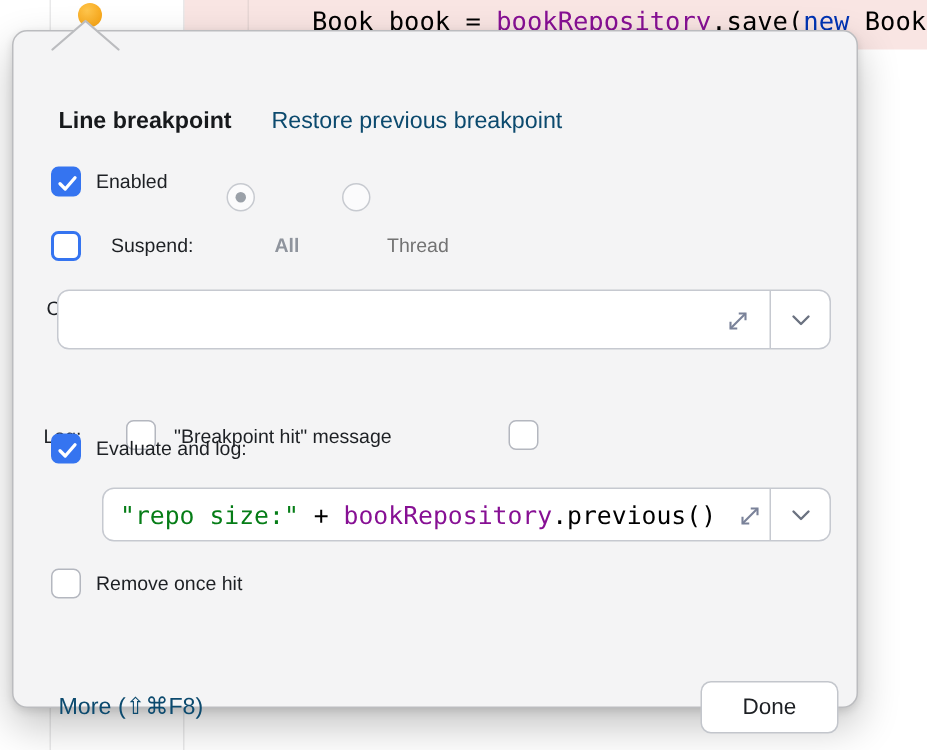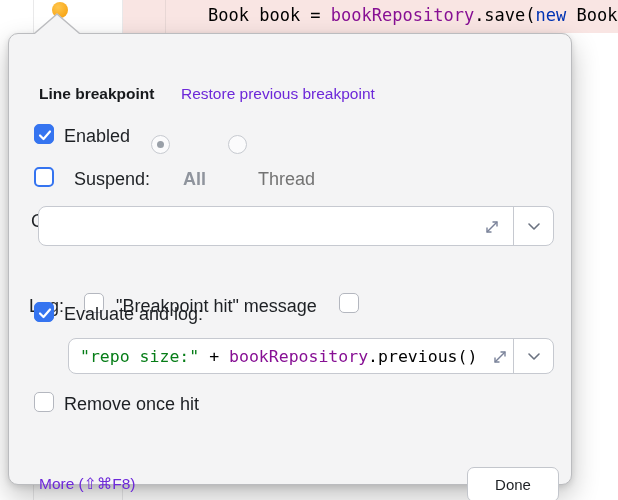--- a/index.html
+++ b/index.html
@@ -13,31 +13,31 @@
   .hl-row .fold-sep { position: absolute; left: 43px; top: 0; bottom: 0; width: 1px; background: #e8d7d5; }
   .code-line { position: absolute; left: 208px; top: 0; height: 18px; line-height: 31px;
                font-family: "DejaVu Sans Mono", monospace; font-size: 17px; color: #000; white-space: pre; }
   .tok-field { color: #871094; }
   .tok-kw { color: #0033b3; }
   .tok-str { color: #067d17; }
   .bp-dot { position: absolute; left: 52px; top: 2px; width: 16px; height: 16px; border-radius: 50%;
             background: radial-gradient(circle at 38% 32%, #ffc64d, #f59c07); }
 
   
-  .popup { position: absolute; left: 8px; top: 33px; width: 564px; height: 452px;
+  .popup { position: absolute; left: 8px; top: 20px; width: 564px; height: 452px;
            background: #f4f4f5; border: 1px solid #bbbcbf; border-radius: 10px;
            box-shadow: 0 12px 28px rgba(0,0,0,.24), 0 2px 6px rgba(0,0,0,.12); }
   .callout { position: absolute; left: 34px; top: 12px; width: 46px; height: 24px; z-index: 5; }
 
   .pp-title { position: absolute; left: 30px; top: 51px; font-size: 15.5px; font-weight: bold; color: #17191c; }
-  .pp-link  { position: absolute; font-size: 15.5px; color: #6d28d9; cursor: pointer; }
+  .pp-link  { position: absolute; font-size: 15.5px; color: #0c4a6e; cursor: pointer; }
   .link-restore { left: 172px; top: 51px; }
   .link-more { left: 30px; top: 441px; }
 
-  .row-label { position: absolute; font-size: 18px; color: #1d2024; }
+  .row-label { position: absolute; font-size: 13px; color: #1d2024; }
 
   
   .cb { position: absolute; width: 20px; height: 20px; border-radius: 5px; background: #fff; border: 1.5px solid #b4b7bf; }
   .cb.checked { background: #3574f0; border-color: #3574f0; }
   .cb.focus { border: 2px solid #3574f0; }
   .cb svg { position: absolute; left: 1px; top: 1px; }
 
   
   .radio { position: absolute; width: 19px; height: 19px; border-radius: 50%; background: #fbfbfc; border: 1.5px solid #c7cad0; }
   .radio .dot { position: absolute; left: 4.5px; top: 4.5px; width: 7px; height: 7px; border-radius: 50%; background: #9aa0a8; }

